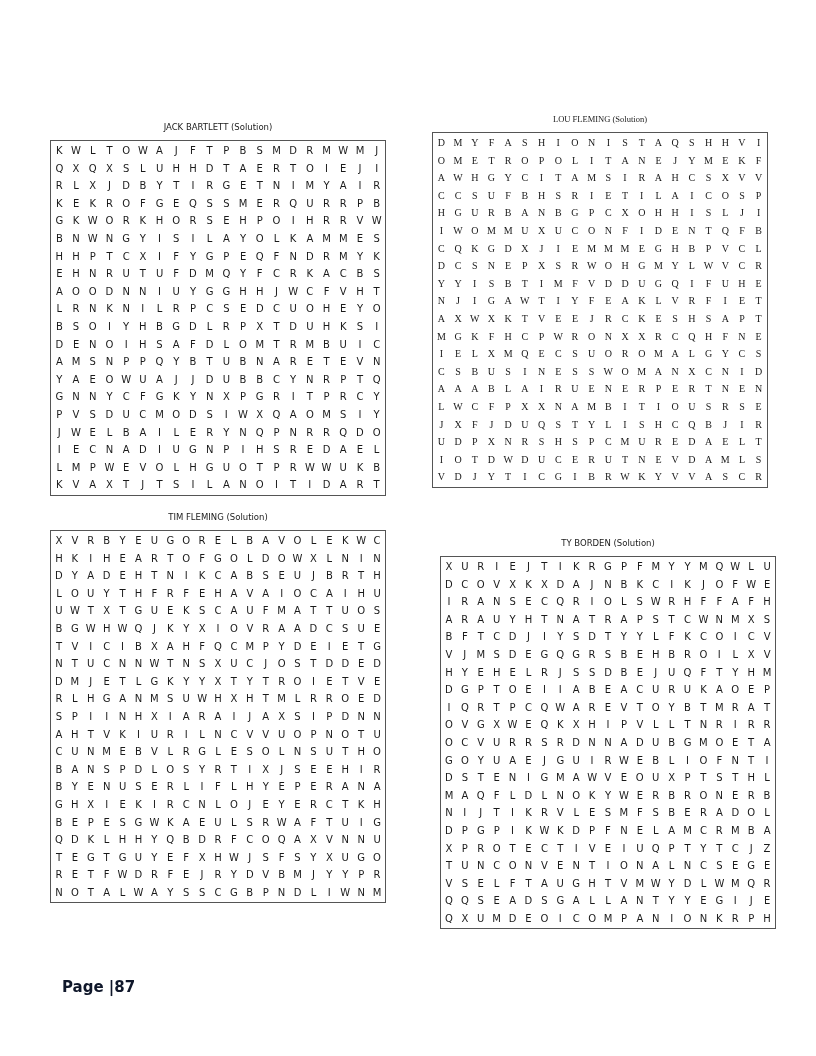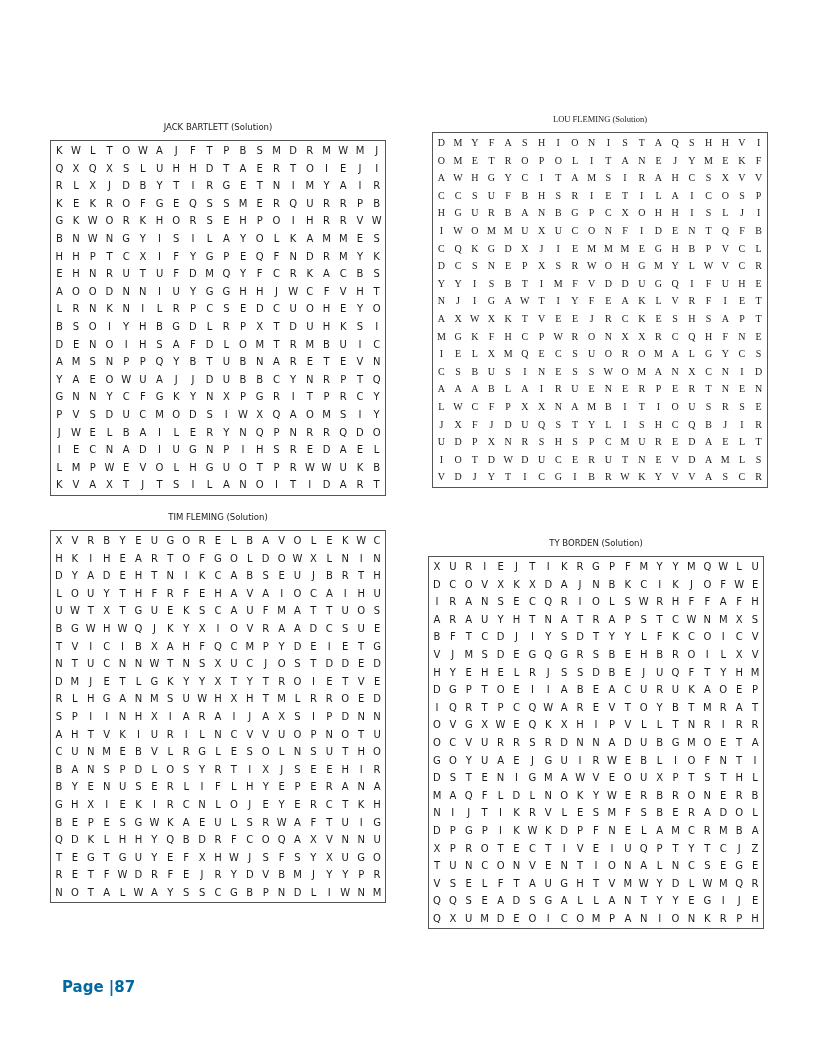--- a/index.html
+++ b/index.html
@@ -4,22 +4,22 @@
 <style>
   html, body { margin:0; padding:0; background:#ffffff; }
   body { width:816px; height:1056px; position:relative; font-family:"DejaVu Sans", sans-serif; color:#1a1a1a; }
   .puzzle { position:absolute; width:336px; }
   .puzzle-title { text-align:center; font-size:8.5px; margin-bottom:8px; height:10px; line-height:10px; }
   .grid { border:1.5px solid #555; display:grid; grid-template-columns:repeat(19, 1fr); padding:1px 0; }
   .cell { height:17.6px; line-height:17.6px; text-align:center; font-size:10px; }
   #p0 { left:50px; top:114px;margin-top:8px; }
   #p1 { left:432px; top:114px;font-family:Liberation Serif, serif; }
   #p2 { left:50px; top:512px; }
-  #p3 { left:428px; top:538px; }
-  .footer { position:absolute; left:62px; top:978px; font-size:15px; font-weight:bold; color:#0369a1; }
+  #p3 { left:440px; top:538px; }
+  .footer { position:absolute; left:62px; top:978px; font-size:15px; font-weight:bold; color:#0f172a; }
 </style>
 </head>
 <body>
 
 <div class="puzzle" id="p0">
   <div class="puzzle-title">JACK BARTLETT (Solution)</div>
   <div class="grid" style="grid-template-columns: repeat(20, 1fr);">
       <div class="cell">K</div>
       <div class="cell">W</div>
       <div class="cell">L</div>

